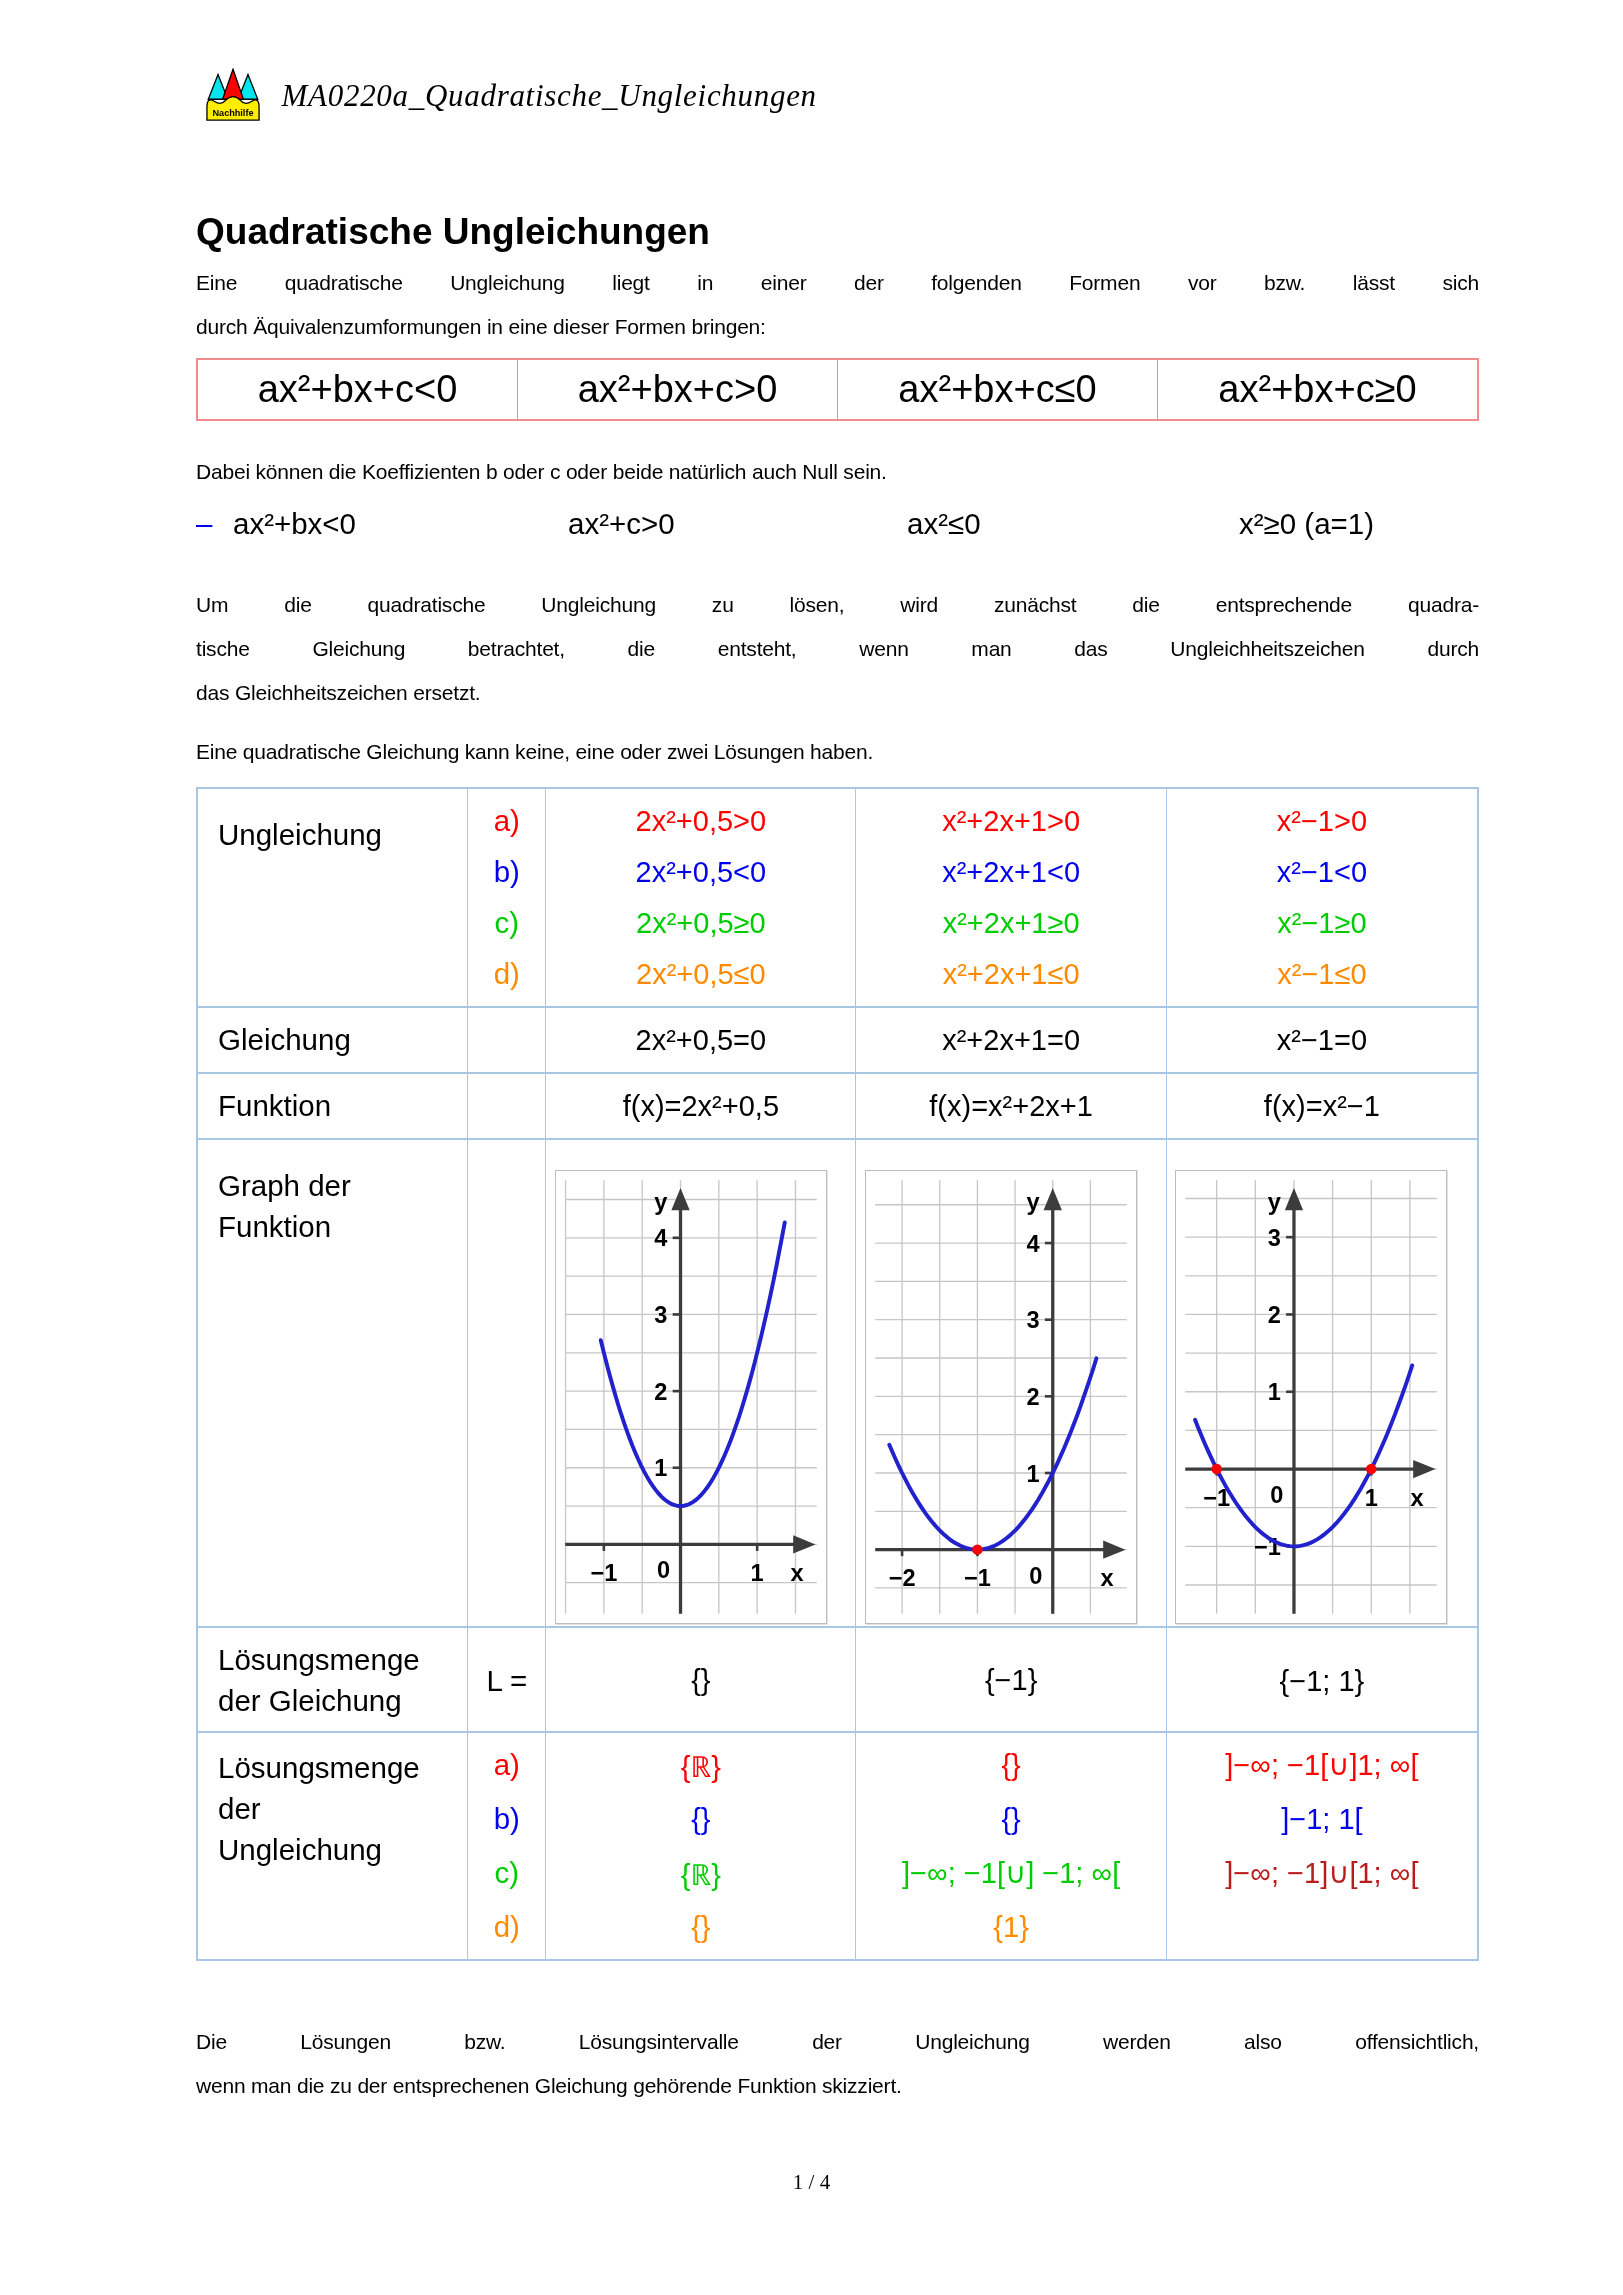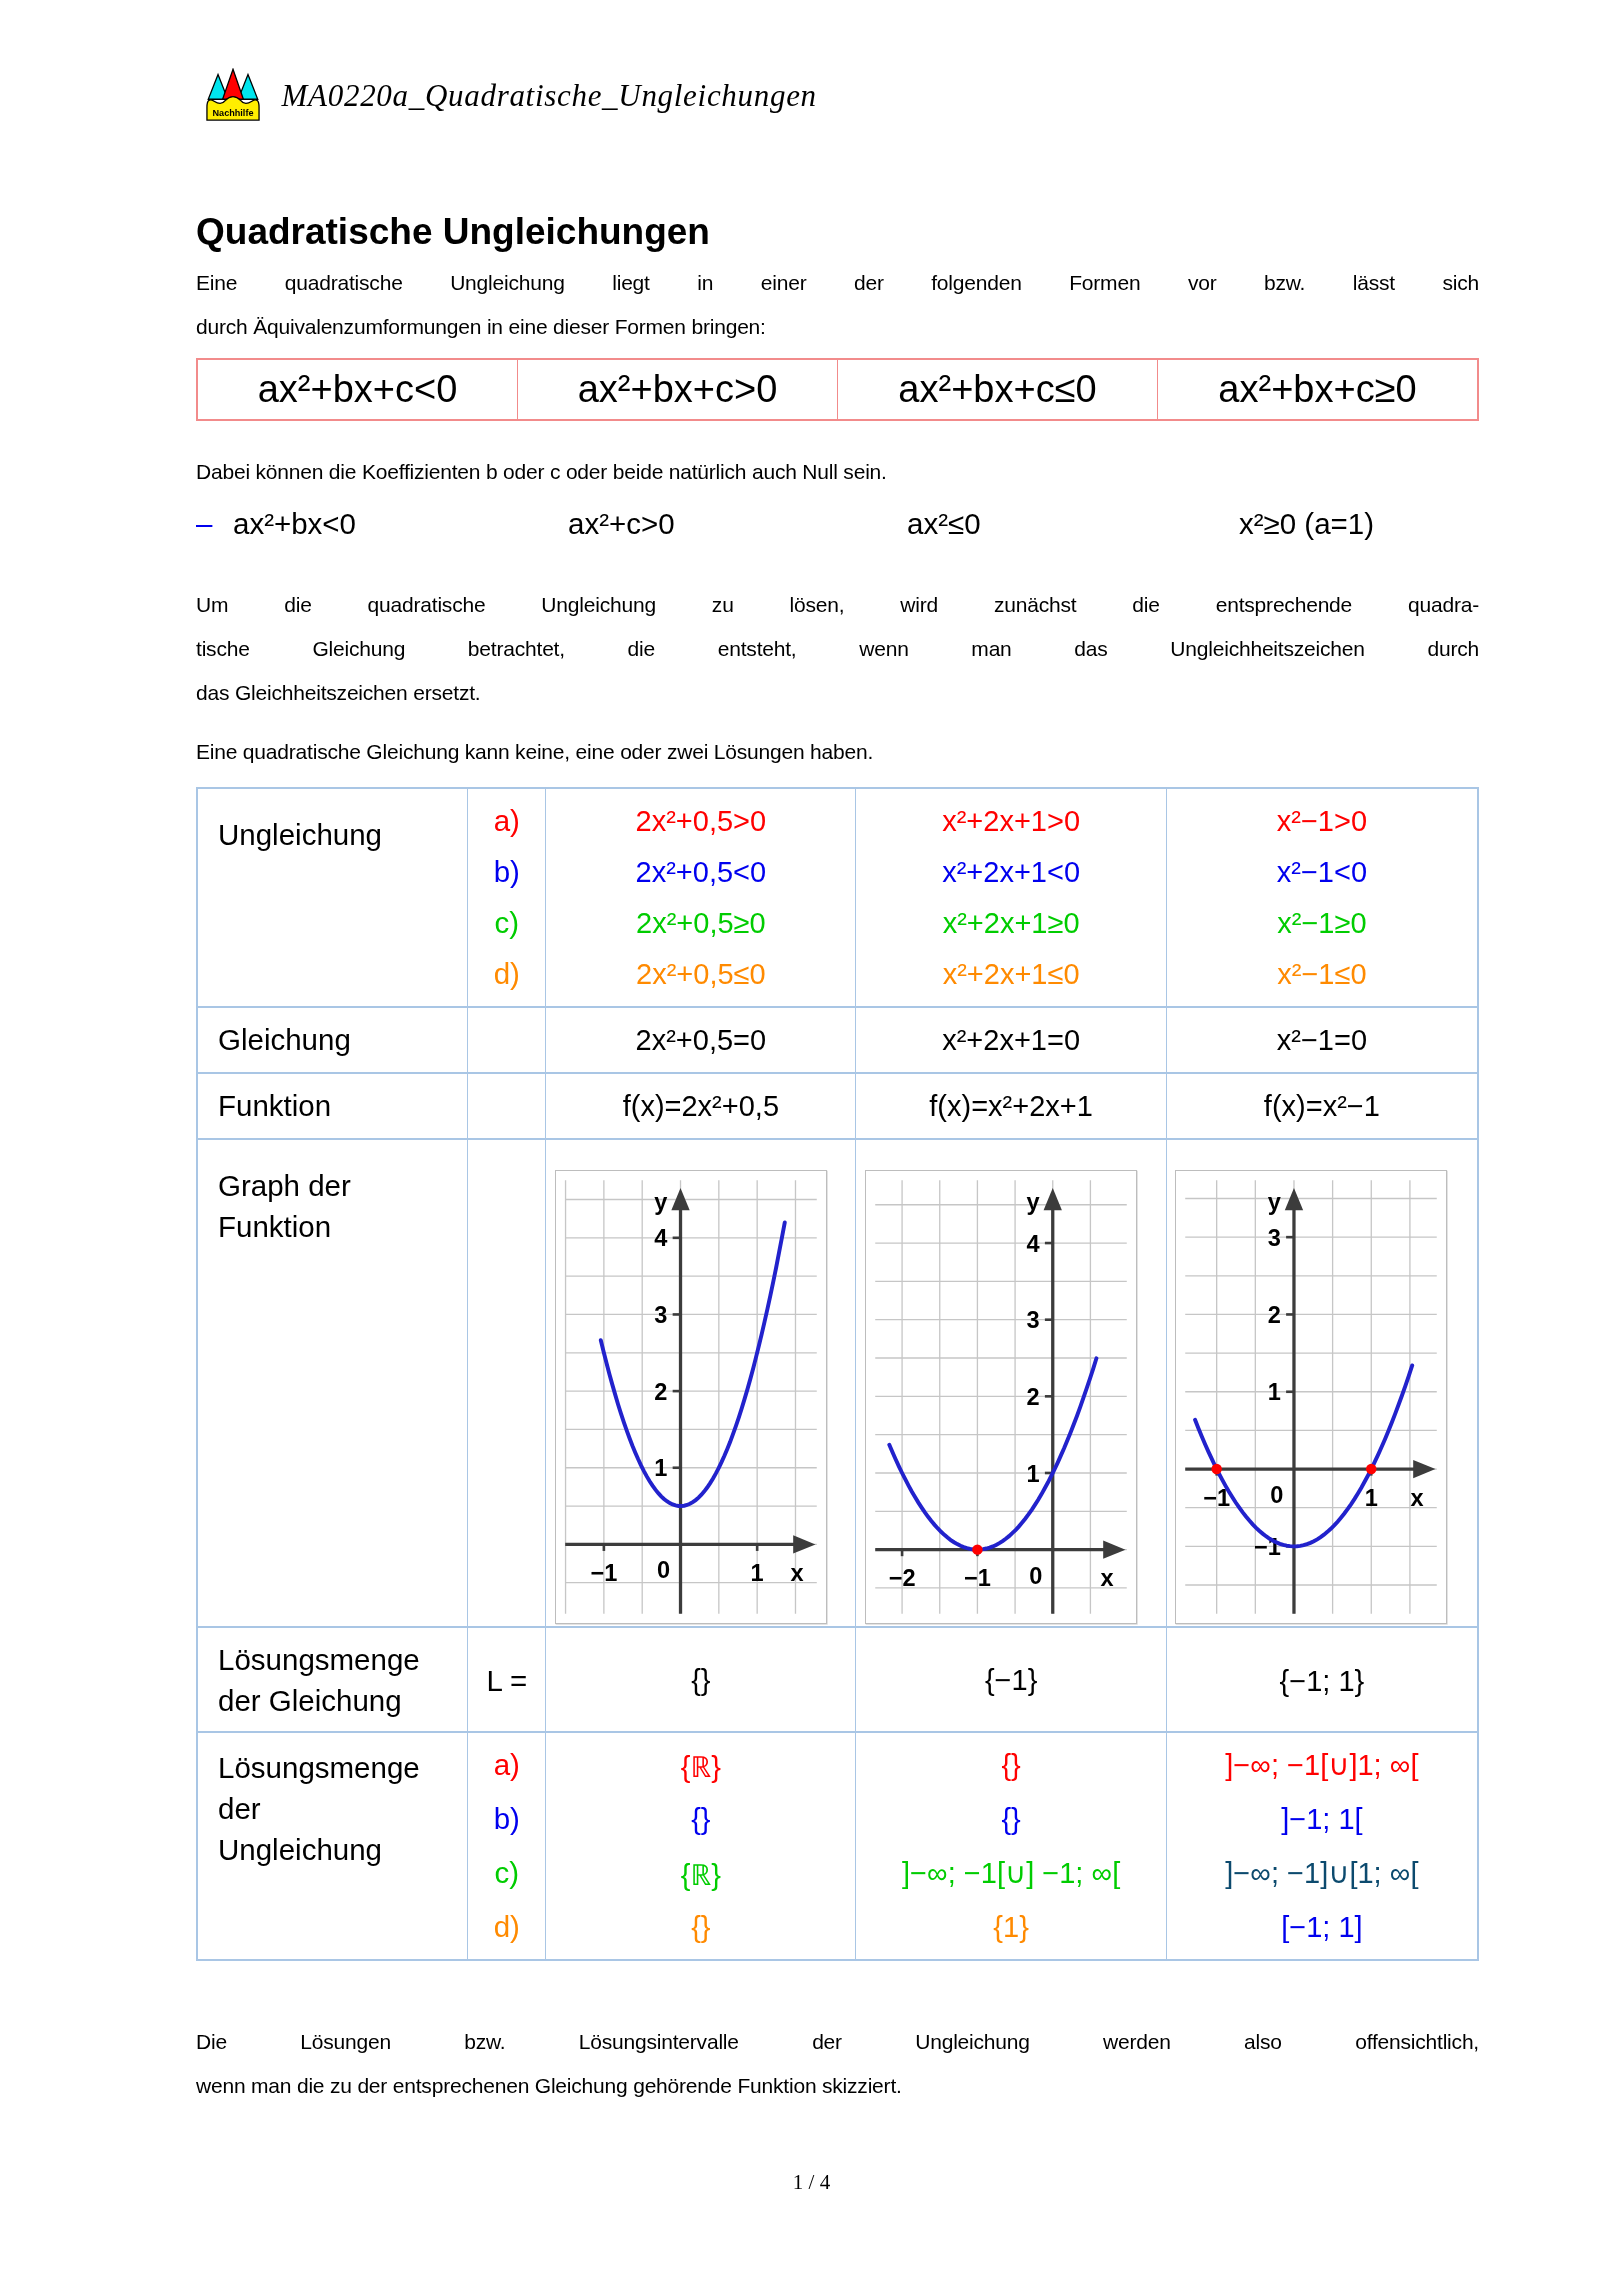--- a/index.html
+++ b/index.html
@@ -335,22 +335,21 @@
       </div>
       <div class="cc stack pt8">
         <div class="ln82" style="color: rgb(255, 0, 0);">{}</div>
         <div class="ln82" style="color: rgb(0, 0, 238);">{}</div>
         <div class="ln82" style="color: rgb(0, 204, 0);">]−∞; −1[∪] −1; ∞[</div>
         <div class="ln82" style="color: rgb(255, 138, 0);">{1}</div>
       </div>
       <div class="cc cc3 stack pt8">
         <div class="ln82" style="color: rgb(255, 0, 0);">]−∞; −1[∪]1; ∞[</div>
         <div class="ln82" style="color: rgb(0, 0, 238);">]−1; 1[</div>
-        <div class="ln82" style="color: #0c4a6e;">]−∞; −1]∪[1; ∞[</div>
-        <div class="ln82" style="color: rgb(0, 0, 238);">[−1; 1]</div>
+        <div class="ln82" style="color: #b91c1c;">]−∞; −1]∪[1; ∞[</div>
       </div>
     </div>
 
   </div>
 
   <div class="para" style="top:2020px;">
     <div class="jline">Die Lösungen bzw. Lösungsintervalle der Ungleichung werden also offensichtlich,</div>
     <div class="nline">wenn man die zu der entsprechenen Gleichung gehörende Funktion skizziert.</div>
   </div>
 

